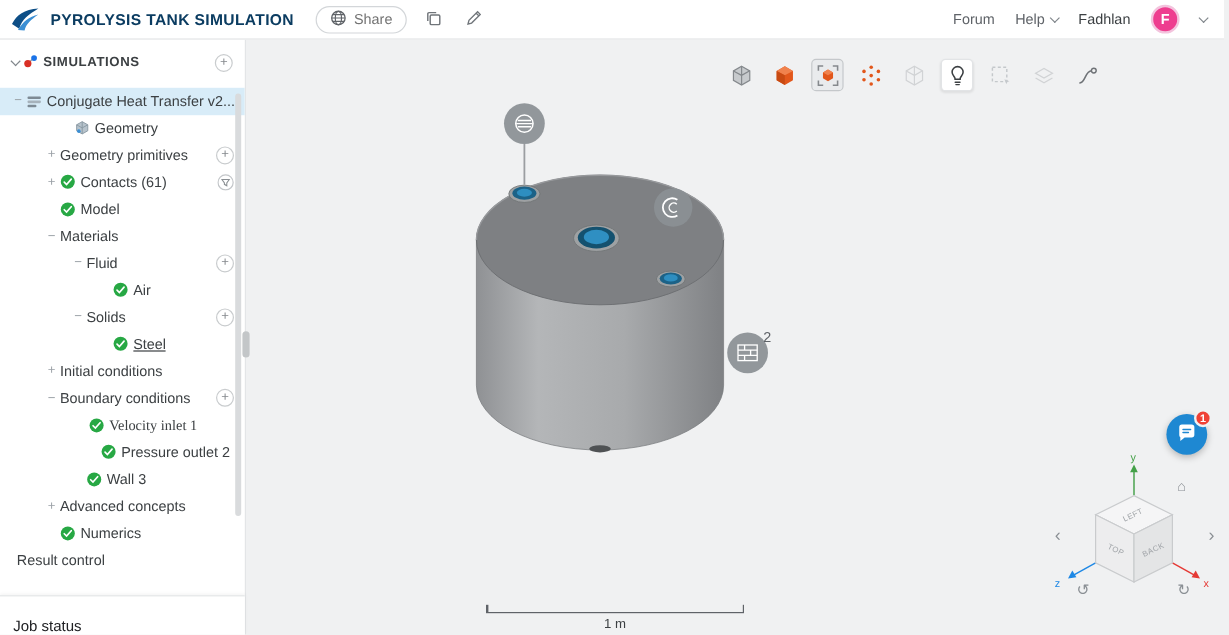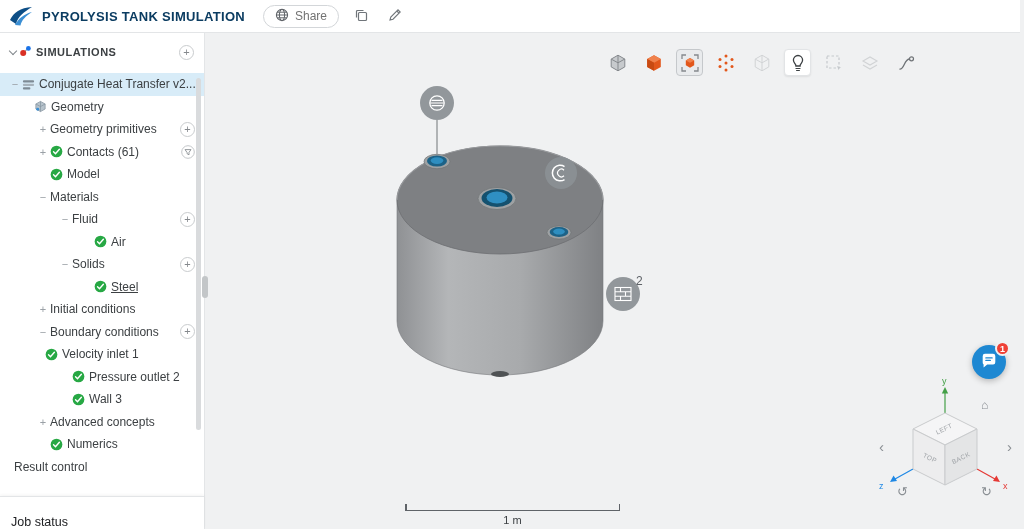--- a/index.html
+++ b/index.html
@@ -112,20 +112,30 @@
   </span>
   <span class="icon-btn">
     <span>
       <svg width="14" height="14" viewBox="0 0 14 14">
         <path d="M2 12l.8-3L10 1.8l2.2 2.2L5 11.2 2 12z" fill="none" stroke="#70757a" stroke-width="1.1"></path>
         <path d="M8.8 3l2.2 2.2" stroke="#70757a" stroke-width="1.1"></path>
       </svg>
     </span>
   </span>
 
+  <div class="tb-right">
+    <span class="tb-link">Forum</span>
+    <span class="help-wrap">
+      <span class="tb-link">Help</span>
+      <span class="chev"></span>
+    </span>
+    <span class="user-name">Fadhlan</span>
+    <span class="avatar">F</span>
+    <span class="chev"></span>
+  </div>
 </div>
 
 <div class="sidebar">
   <div class="tree-header">
     <span class="chev"></span>
     <span>
       <svg width="14" height="14" viewBox="0 0 14 14">
         <path d="M5.8 7.4L8 5.4" stroke="#9aa0a6" stroke-width="1.2"></path>
         <circle cx="4.2" cy="9" r="3" fill="#d93025"></circle>
         <circle cx="9.4" cy="4.4" r="2.4" fill="#1a73e8"></circle>
@@ -140,21 +150,21 @@
         <span class="expander">−</span>
         <span class="titem-icon">
           <svg width="13" height="13" viewBox="0 0 14 14">
             <rect x="1" y="2.5" width="12" height="2.4" rx="1" fill="#7d8a94"></rect>
             <rect x="1" y="6.2" width="12" height="2.4" rx="1" fill="#a6b2bb"></rect>
             <rect x="1" y="9.9" width="8" height="2.4" rx="1" fill="#7d8a94"></rect>
           </svg>
         </span>
         <span class="tree-label">Conjugate Heat Transfer v2...</span>
       </div>
-      <div class="tree-row" style="padding-left: 20px;">
+      <div class="tree-row" style="padding-left: 48px;">
         <span class="expander"></span>
         <span class="titem-icon">
           <svg width="13" height="13" viewBox="0 0 14 14">
             <path d="M7 1.5l5 2.8v5.4L7 12.5 2 9.7V4.3z" fill="#b7c3cc" stroke="#8796a1" stroke-width="0.8"></path>
             <path d="M7 1.5v11M2 4.3l5 2.8 5-2.8" stroke="#8796a1" stroke-width="0.8" fill="none"></path>
             <circle cx="4" cy="10" r="1.6" fill="#3b8fd4"></circle>
           </svg>
         </span>
         <span class="tree-label">Geometry</span>
       </div>
@@ -233,31 +243,31 @@
         <span class="expander">+</span>
         <span class="tree-label">Initial conditions</span>
       </div>
       <div class="tree-row" style="padding-left: 36px;">
         <span class="expander">−</span>
         <span class="tree-label">Boundary conditions</span>
         <span class="tree-action">
           <span class="plus-circle">+</span>
         </span>
       </div>
-      <div class="tree-row" style="padding-left: 31px;">
+      <div class="tree-row" style="padding-left: 60px; font-family: Liberation Serif, serif;">
         <span class="expander"></span>
         <span class="titem-icon">
           <svg width="13" height="13" viewBox="0 0 14 14">
             <circle cx="7" cy="7" r="6.3" fill="var(--check-green)"></circle>
             <path d="M3.8 7.3l2.1 2.1 4.2-4.8" stroke="#fff" stroke-width="1.5" fill="none" stroke-linecap="round"></path>
           </svg>
         </span>
         <span class="tree-label">Velocity inlet 1</span>
       </div>
-      <div class="tree-row" style="padding-left: 58px;">
+      <div class="tree-row" style="padding-left: 58px; margin-left: 12px;">
         <span class="expander"></span>
         <span class="titem-icon">
           <svg width="13" height="13" viewBox="0 0 14 14">
             <circle cx="7" cy="7" r="6.3" fill="var(--check-green)"></circle>
             <path d="M3.8 7.3l2.1 2.1 4.2-4.8" stroke="#fff" stroke-width="1.5" fill="none" stroke-linecap="round"></path>
           </svg>
         </span>
         <span class="tree-label">Pressure outlet 2</span>
       </div>
       <div class="tree-row" style="padding-left: 58px;">

